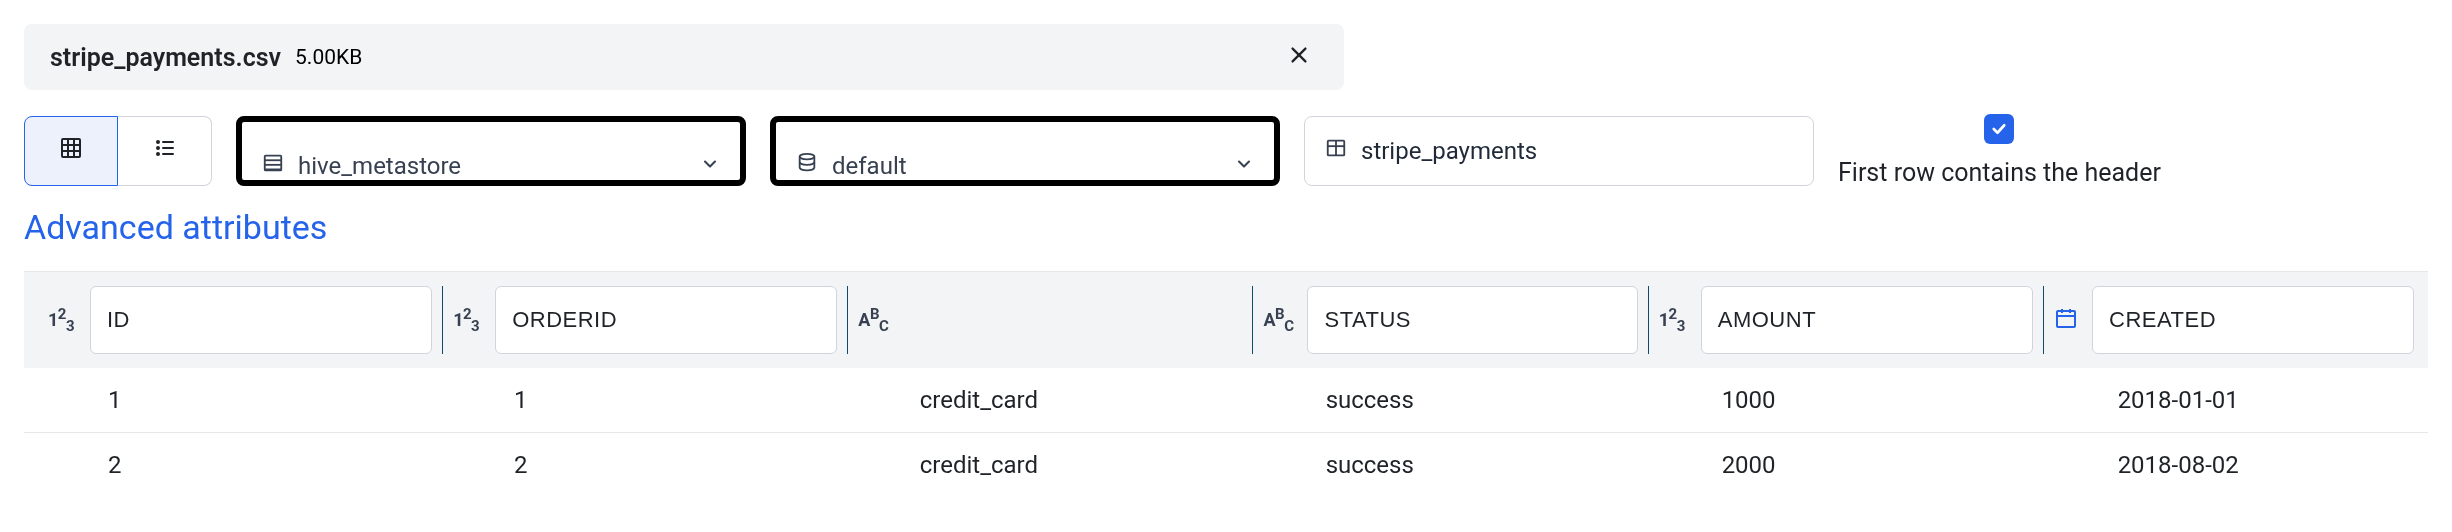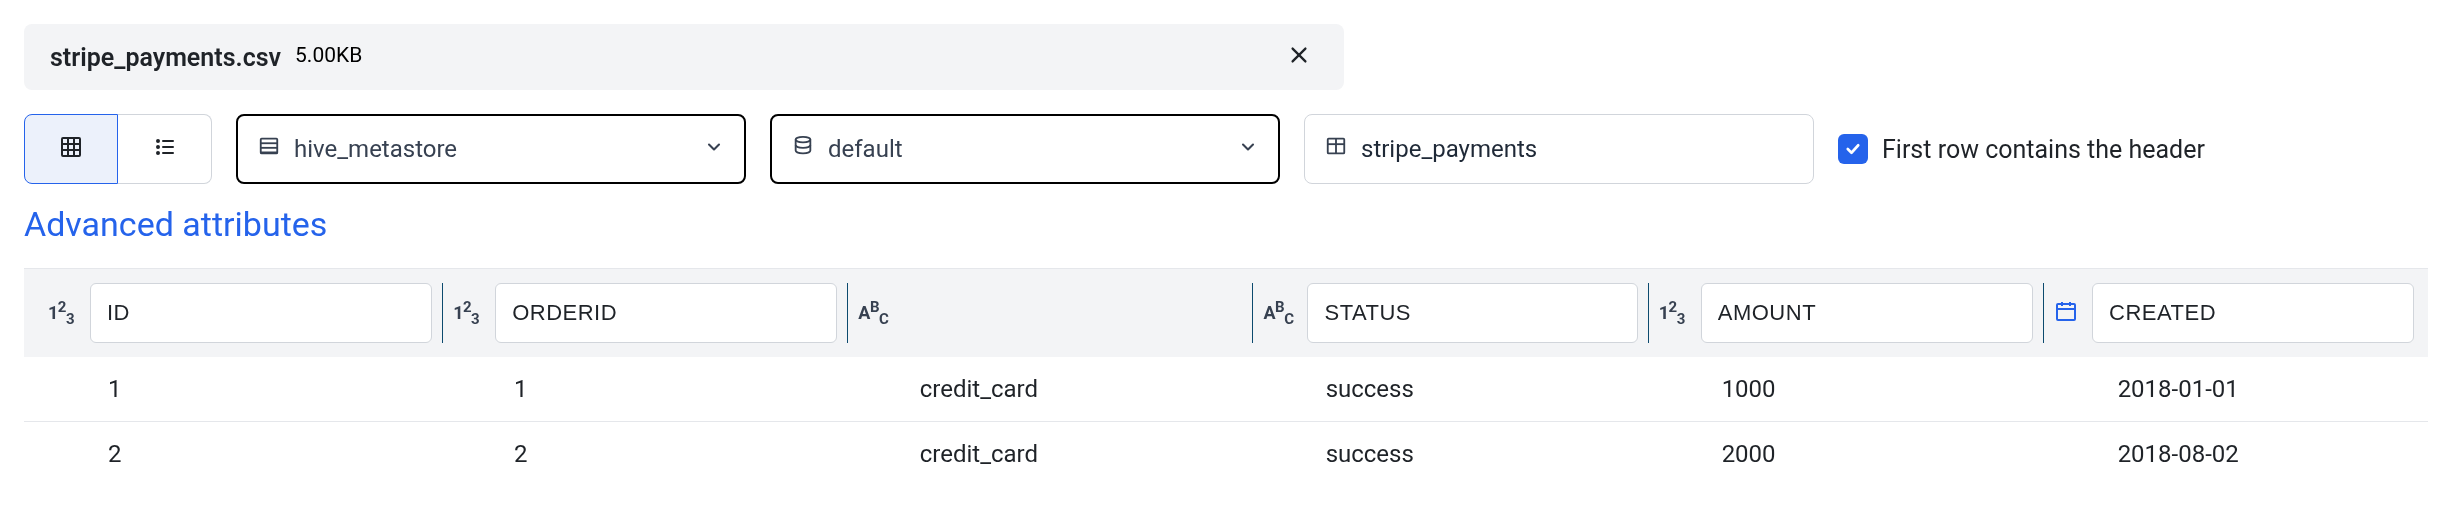--- a/index.html
+++ b/index.html
@@ -14,71 +14,71 @@
   .file-chip {
     display: flex;
     align-items: center;
     justify-content: space-between;
     background: #f3f4f6;
     border-radius: 8px;
     padding: 18px 26px;
     width: 1320px;
     margin-bottom: 24px;
   }
-  .file-chip-left { display: flex; align-items: flex-start; gap: 14px; }
+  .file-chip-left { display: flex; align-items: center; gap: 14px; }
   .file-name { font-weight: 600; font-size: 25px; color: #1f2328; }
   .file-size { font-size: 21px; color: #000000; }
   .close-x { font-size: 26px; font-weight: 600; color: #1f2328; cursor: pointer; padding: 0 8px; }
   .row-controls { display: flex; align-items: center; gap: 24px; margin-bottom: 20px; }
   .view-toggle { display: flex; }
   .toggle-btn {
     width: 94px; height: 70px;
     border: 1px solid #d1d5db;
     display: flex; align-items: center; justify-content: center;
     background: #fff;
     cursor: pointer;
   }
   .toggle-btn:first-child { border-radius: 8px 0 0 8px; }
   .toggle-btn:last-child { border-radius: 0 8px 8px 0; border-left: none; }
   .toggle-btn.active { background: #ecf1fb; border-color: #2563eb; position: relative; z-index: 1; }
   .dropdown {
-    display: flex; align-items: center; justify-content: space-between;
-    border: 2px solid #000000; border-radius: 8px;
+    display: flex; align-items: flex-end; justify-content: space-between;
+    border: 6px solid #000000; border-radius: 8px;
     height: 70px; padding: 0 20px; background: #fff;
     cursor: pointer; font-size: 24px; color: #374151;
   }
   .dropdown .dd-left { display: flex; align-items: center; gap: 14px; }
   .dd-catalog { width: 510px; }
   .dd-schema  { width: 510px; }
   .input-box {
     border: 1px solid #d1d5db; border-radius: 8px;
     height: 70px; padding: 0 20px; background: #fff;
     display: flex; align-items: center; gap: 14px; font-size: 24px;
   }
   .inp-table  { width: 510px; }
-  .checkbox-row { display: flex; align-items: center; gap: 14px; color: #1f2328; font-size: 25px; }
+  .checkbox-row { display: flex; align-items: center; gap: 14px; color: #1f2328; font-size: 25px; flex-direction: column; }
   .chkbox {
     width: 30px; height: 30px; border-radius: 6px; background: #2563eb;
     display: flex; align-items: center; justify-content: center;
   }
   .adv-link { color: #2563eb; font-size: 34px; margin-bottom: 24px; cursor: pointer; display: inline-block; }
   .table-wrap { border-top: 1px solid #e5e7eb; }
   .thead-row {
     display: flex; background: #f3f4f6; padding: 14px 14px;
     gap: 0;
   }
   .th-cell {
     display: flex; align-items: center; gap: 14px;
     padding: 0 10px;
     border-right: 1px solid #0c4a6e;
   }
   .th-cell:last-child { border-right: none; }
   .type-ico { color: #374151; font-weight: 700; font-size: 18px; letter-spacing: -0.5px; min-width: 28px; }
   .th-input {
-    flex: 1; height: 60px; border: 1px solid #d1d5db; border-radius: 6px;
+    flex: 1; height: 68px; border: 1px solid #d1d5db; border-radius: 6px;
     background: #fff; padding: 0 16px; font-size: 22px; color: #1f2328;
     letter-spacing: 0.5px;
   }
   .tbody-row {
     display: flex; border-bottom: 1px solid #e5e7eb; padding: 18px 14px;
   }
   .td-cell {
     padding: 0 10px 0 70px; font-size: 24px; color: #1f2328;
   }
   

